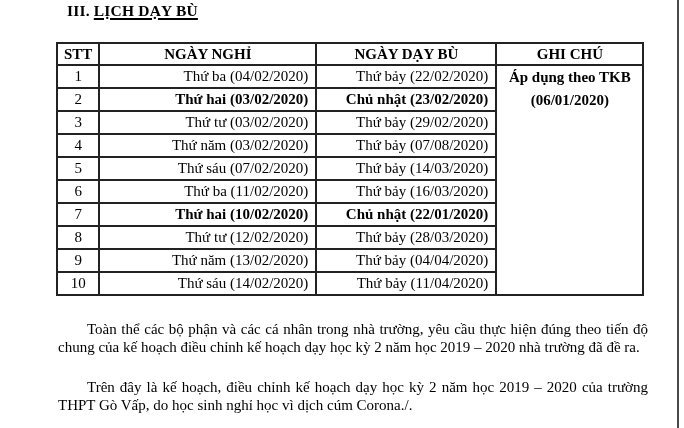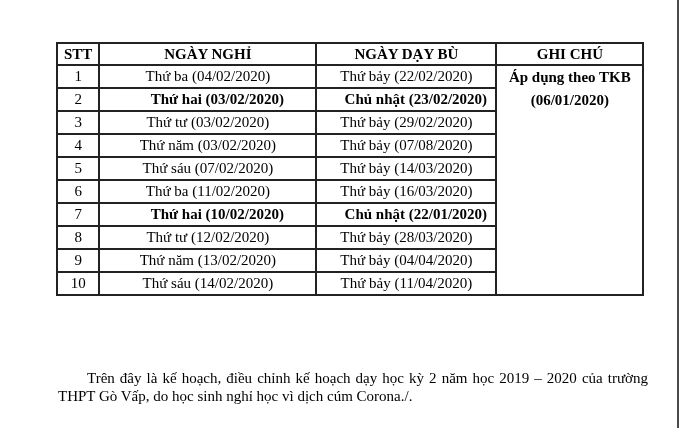--- a/index.html
+++ b/index.html
@@ -49,56 +49,59 @@
   table.schedule th {
     height: 20px;
     font-weight: bold;
     text-align: center;
     padding: 0 6px;
   }
   table.schedule td {
     height: 21px;
   }
   .c-stt { text-align: center; }
-  .c-nghi, .c-bu { text-align: center; }
+  .c-nghi, .c-bu { text-align: right; }
   tr.bold-row .c-nghi,
   tr.bold-row .c-bu { font-weight: bold; padding-left: 26px; }
   .c-note {
     vertical-align: top;
     text-align: center;
     font-weight: bold;
     line-height: 23px;
     padding-top: 1px;
   }
   .body-par {
     position: absolute;
     left: 58px;
     width: 590px;
     margin: 0;
     font-size: 15px;
     line-height: 18.2px;
     text-align: justify;
     text-indent: 29px;
   }
   .par-1 { top: 320px; }
-  .par-2 { top: 369px; }
+  .par-2 { top: 378px; }
   .page-edge {
     position: absolute;
     left: 677px;
     top: 0;
     width: 2px;
     height: 428px;
     background: #4a4a4a;
   }
 </style>
 </head>
 <body>
 
 <div class="page">
 
+  <div class="doc-title">
+    <span>III.</span><span class="underlined">LỊCH DẠY BÙ</span>
+  </div>
 
   <table class="schedule">
     <colgroup>
       <col style="width:37px">
       <col style="width:217px">
       <col style="width:180px">
       <col style="width:147px">
     </colgroup>
     <thead>
       <tr>
@@ -159,17 +162,18 @@
         <td class="c-bu">Thứ bảy (04/04/2020)</td>
       </tr>
       <tr>
         <td class="c-stt">10</td>
         <td class="c-nghi">Thứ sáu (14/02/2020)</td>
         <td class="c-bu">Thứ bảy (11/04/2020)</td>
       </tr>
     </tbody>
   </table>
 
+  <p class="body-par par-1">Toàn thể các bộ phận và các cá nhân trong nhà trường, yêu cầu thực hiện đúng theo tiến độ chung của kế hoạch điều chỉnh kế hoạch dạy học kỳ 2 năm học 2019 – 2020 nhà trường đã đề ra.</p>
   <p class="body-par par-2">Trên đây là kế hoạch, điều chỉnh kế hoạch dạy học kỳ 2 năm học 2019 – 2020 của trường THPT Gò Vấp, do học sinh nghỉ học vì dịch cúm Corona./.</p>
 
   <div class="page-edge"></div>
 
 </div>
 
 </body></html>

